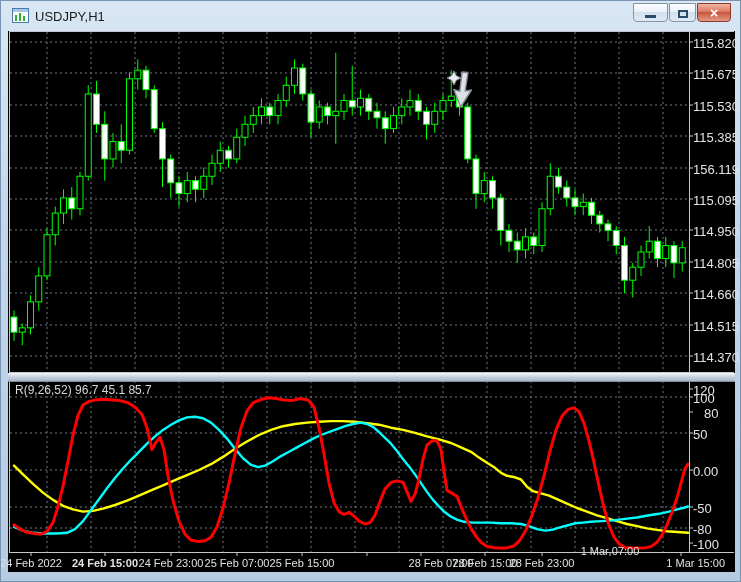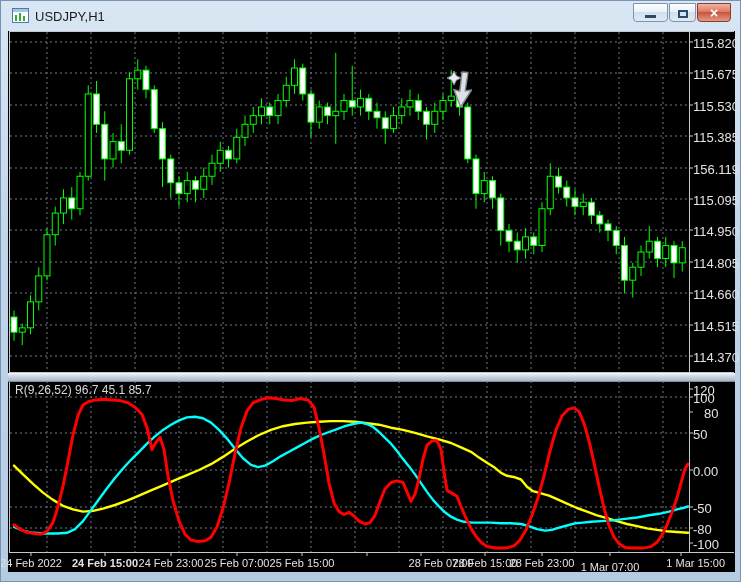--- a/index.html
+++ b/index.html
@@ -346,19 +346,19 @@
   <div id="time-axis">
       <div class="tlabel" style="top: 556px; left: 30px;">24 Feb 2022</div>
       <div class="tlabel" style="top: 556px; left: 104px; font-weight: bold;">24 Feb 15:00</div>
       <div class="tlabel" style="top: 556px; left: 170px;">24 Feb 23:00</div>
       <div class="tlabel" style="top: 556px; left: 236px;">25 Feb 07:00</div>
       <div class="tlabel" style="top: 556px; left: 301px;">25 Feb 15:00</div>
       <div class="tlabel" style="top: 556px; left: 366px; margin-top: 45px;">25 Feb 23:00</div>
       <div class="tlabel" style="top: 556px; left: 420px; padding-left: 20px;">28 Feb 07:00</div>
       <div class="tlabel" style="top: 556px; left: 484px;">28 Feb 15:00</div>
       <div class="tlabel" style="top: 556px; left: 541px;">28 Feb 23:00</div>
-      <div class="tlabel" style="top: 560px; left: 609px;">1 Mar 07:00</div>
+      <div class="tlabel" style="top: 544px; left: 609px;">1 Mar 07:00</div>
       <div class="tlabel" style="top: 556px; left: 680px; text-align: right;">1 Mar 15:00</div>
     </div>
 
   <div class="splitter"></div>
 
 </div>
 
 </body></html>

